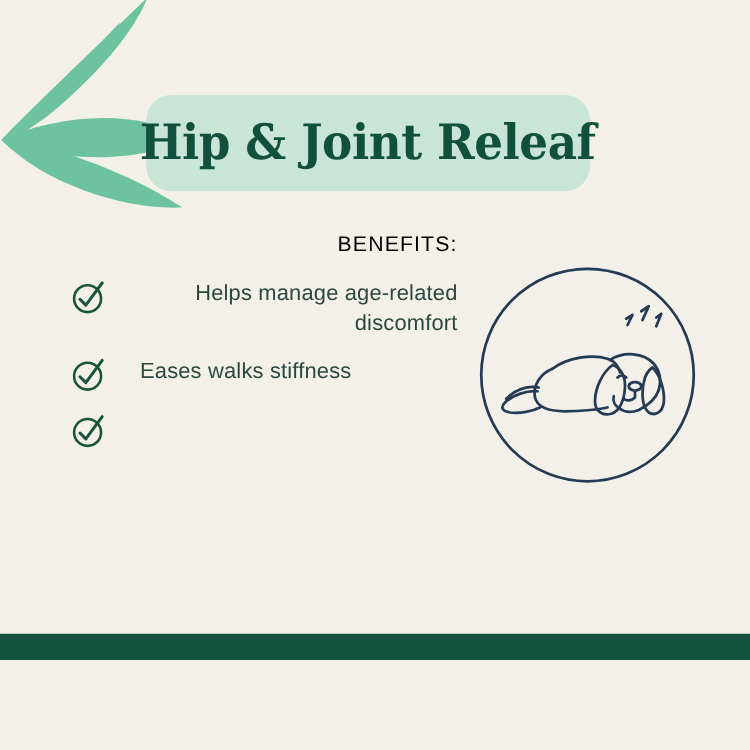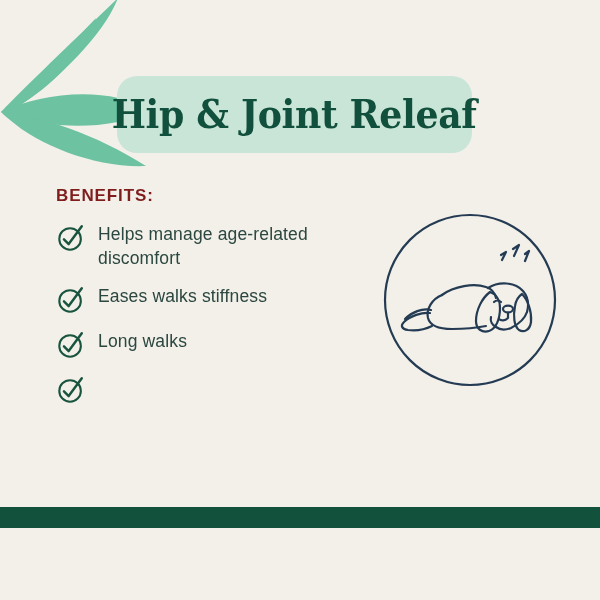--- a/index.html
+++ b/index.html
@@ -12,20 +12,21 @@
     background: #f2f0e9;
     font-family: "Liberation Sans", sans-serif;
     overflow: hidden;
   }
   #poster {
     position: relative;
     width: 600px;
     height: 528px;
     background: #f2f0e9;
     overflow: hidden;
+    text-align: right;
   }
 
   
   #leaves {
     position: absolute;
     left: 0;
     top: 0;
     width: 240px;
     height: 200px;
     z-index: 1;
@@ -60,30 +61,31 @@
   
   #benefits-block {
     position: absolute;
     left: 56px;
     top: 186px;
     width: 310px;
     z-index: 3;
   }
   #benefits-heading {
     font-family: "Liberation Sans", sans-serif;
-    font-weight: 700;
+    font-weight: 400;
     font-size: 17px;
     letter-spacing: 0.9px;
-    color: #7f1d1d;
+    color: #000000;
     margin: 0 0 16px 0;
   }
   .benefit-row {
     display: flex;
     align-items: flex-start;
     margin-bottom: 14px;
+    gap: 14px;
   }
   .benefit-icon {
     flex: 0 0 auto;
     width: 30px;
     height: 30px;
     margin-right: 12px;
     margin-top: 1px;
   }
   .benefit-label {
     font-family: "Liberation Sans", sans-serif;
@@ -147,27 +149,20 @@
     </div>
 
     <div class="benefit-row">
       <svg class="benefit-icon" viewBox="0 0 32 32" aria-hidden="true">
         <circle cx="15" cy="17" r="11.5" fill="none" stroke="#19543f" stroke-width="2.2"></circle>
         <path d="M8.5 17.5 L13.5 22.5 L27.5 3.5" fill="none" stroke="#19543f" stroke-width="2.6" stroke-linecap="round" stroke-linejoin="round"></path>
       </svg>
       <div class="benefit-label">Eases walks stiffness</div>
     </div>
 
-    <div class="benefit-row">
-      <svg class="benefit-icon" viewBox="0 0 32 32" aria-hidden="true">
-        <circle cx="15" cy="17" r="11.5" fill="none" stroke="#19543f" stroke-width="2.2"></circle>
-        <path d="M8.5 17.5 L13.5 22.5 L27.5 3.5" fill="none" stroke="#19543f" stroke-width="2.6" stroke-linecap="round" stroke-linejoin="round"></path>
-      </svg>
-      <div class="benefit-label">Long walks</div>
-    </div>
 
     <div class="benefit-row">
       <svg class="benefit-icon" viewBox="0 0 32 32" aria-hidden="true">
         <circle cx="15" cy="17" r="11.5" fill="none" stroke="#19543f" stroke-width="2.2"></circle>
         <path d="M8.5 17.5 L13.5 22.5 L27.5 3.5" fill="none" stroke="#19543f" stroke-width="2.6" stroke-linecap="round" stroke-linejoin="round"></path>
       </svg>
     </div>
   </div>
 
   <svg id="dog-badge" viewBox="0 0 176 176" aria-hidden="true">

